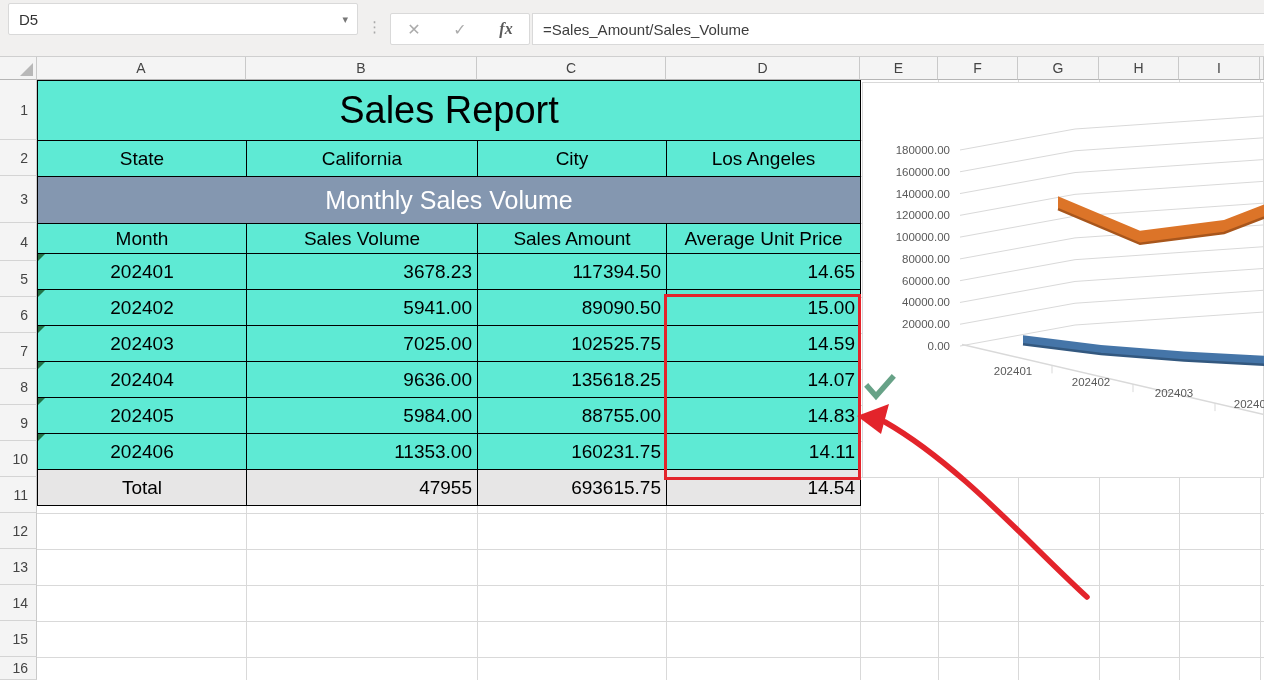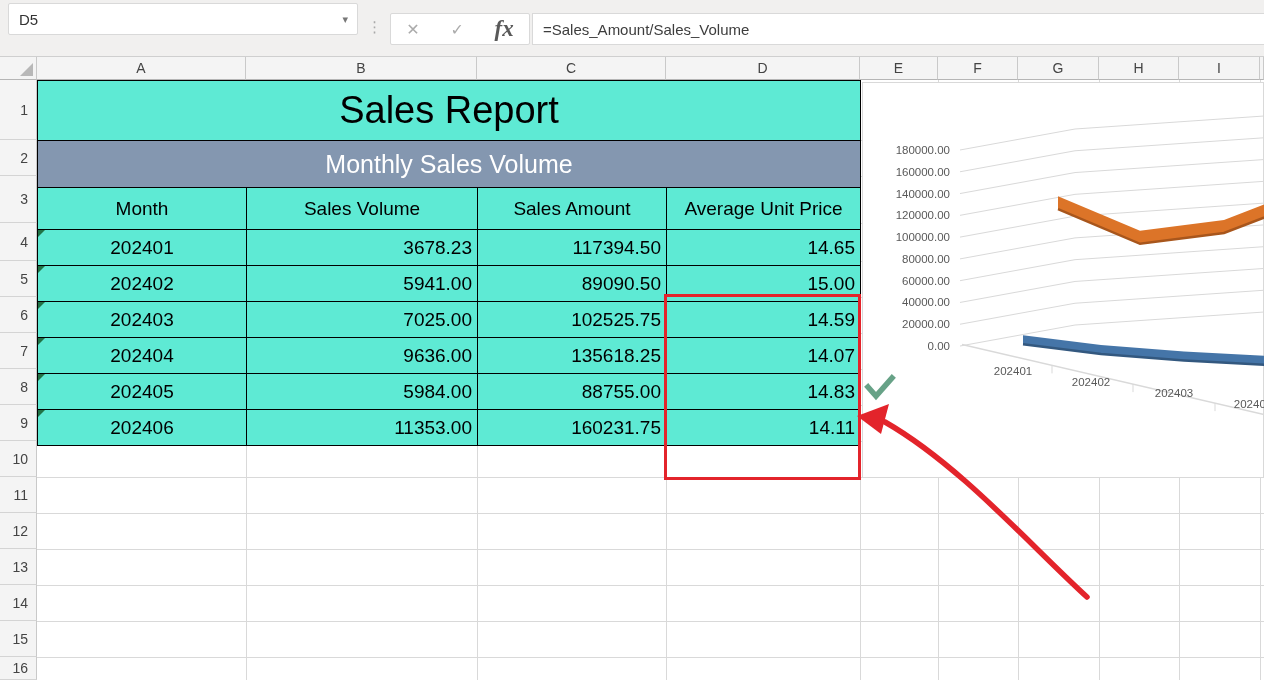--- a/index.html
+++ b/index.html
@@ -12,21 +12,21 @@
   .namebox{position:absolute;left:8px;top:3px;width:348px;height:30px;background:#fff;
            border:1px solid #D9D9D9;border-radius:2px;display:flex;align-items:center;}
   .namebox .val{padding-left:10px;font-size:15px;color:#333;flex:1;}
   .namebox .caret{color:#777;font-size:11px;padding-right:9px;}
   .dots{position:absolute;left:367px;top:18px;color:#A9A9A9;font-size:15px;letter-spacing:0;}
   .fxpanel{position:absolute;left:390px;top:13px;width:138px;height:30px;background:#fff;
            border:1px solid #D9D9D9;border-radius:2px;display:flex;align-items:center;
            justify-content:space-around;}
   .fxpanel .x{color:#ABABAB;font-size:16px;}
   .fxpanel .ok{color:#ABABAB;font-size:16px;}
-  .fxpanel .fx{color:#595959;font-size:23px;font-style:italic;
+  .fxpanel .fx{color:#595959;font-size:16px;font-style:italic;
                font-family:"Liberation Serif",serif;font-weight:bold;}
   .formulabox{position:absolute;left:532px;top:13px;width:732px;height:30px;background:#fff;
               border:1px solid #D9D9D9;display:flex;align-items:center;}
   .formulabox .val{padding-left:10px;font-size:15px;color:#3D3D3D;}
 
   
   .cornercell{position:absolute;left:0;top:57px;width:37px;height:23px;background:#F4F4F4;
               border-right:1px solid #C9C9C9;border-bottom:1px solid #B5B5B5;z-index:3;box-sizing:border-box;}
   .cornercell .tri{position:absolute;right:3px;bottom:3px;width:0;height:0;
                    border-bottom:13px solid #B8B8B8;border-left:13px solid transparent;}
@@ -143,24 +143,30 @@
   <colgroup>
     <col style="width:209px">
       <col style="width:231px">
       <col style="width:189px">
       <col style="width:194px">
   </colgroup>
   <tbody id="rt-body">
       <tr style="height: 60px;">
         <td colspan="4" class="title">Sales Report</td>
       </tr>
+      <tr style="height: 36px;">
+        <td class="ctr">State</td>
+        <td class="ctr">California</td>
+        <td class="ctr">City</td>
+        <td class="ctr">Los Angeles</td>
+      </tr>
       <tr style="height: 47px;">
         <td colspan="4" class="band" style="background: rgb(132, 151, 176); color: rgb(255, 255, 255);">Monthly Sales Volume</td>
       </tr>
-      <tr style="height: 42px; padding-left: 13px;">
+      <tr style="height: 30px; padding-left: 13px;">
         <td class="ctr">Month</td>
         <td class="ctr">Sales Volume</td>
         <td class="ctr">Sales Amount</td>
         <td class="ctr">Average Unit Price</td>
       </tr>
       <tr style="height: 36px;">
         <td class="ctr">202401<span class="errtri"></span></td>
         <td class="num">3678.23</td>
         <td class="num">117394.50</td>
         <td class="num">14.65</td>
@@ -187,20 +193,26 @@
         <td class="ctr">202405<span class="errtri"></span></td>
         <td class="num">5984.00</td>
         <td class="num">88755.00</td>
         <td class="num">14.83</td>
       </tr>
       <tr style="height: 36px;">
         <td class="ctr">202406<span class="errtri"></span></td>
         <td class="num">11353.00</td>
         <td class="num">160231.75</td>
         <td class="num">14.11</td>
+      </tr>
+      <tr style="height: 36px;">
+        <td class="ctr total">Total</td>
+        <td class="num total">47955</td>
+        <td class="num total">693615.75</td>
+        <td class="num total">14.54</td>
       </tr>
     </tbody>
 </table>
 
 <svg id="chart" width="402" height="396">
     <rect x="0.5" y="0.5" width="401" height="395" fill="#fff" stroke="#D9D9D9" stroke-width="1"></rect>
     <path d="M98 68 L213 47 L402 34" fill="none" stroke="#D9D9D9" stroke-width="1"></path>
     <text x="88" y="72" text-anchor="end" fill="#595959" font-size="11.5" font-family="Liberation Sans, sans-serif">180000.00</text>
     <path d="M98 89.78 L213 68.78 L402 55.78" fill="none" stroke="#D9D9D9" stroke-width="1"></path>
     <text x="88" y="93.78" text-anchor="end" fill="#595959" font-size="11.5" font-family="Liberation Sans, sans-serif">160000.00</text>

